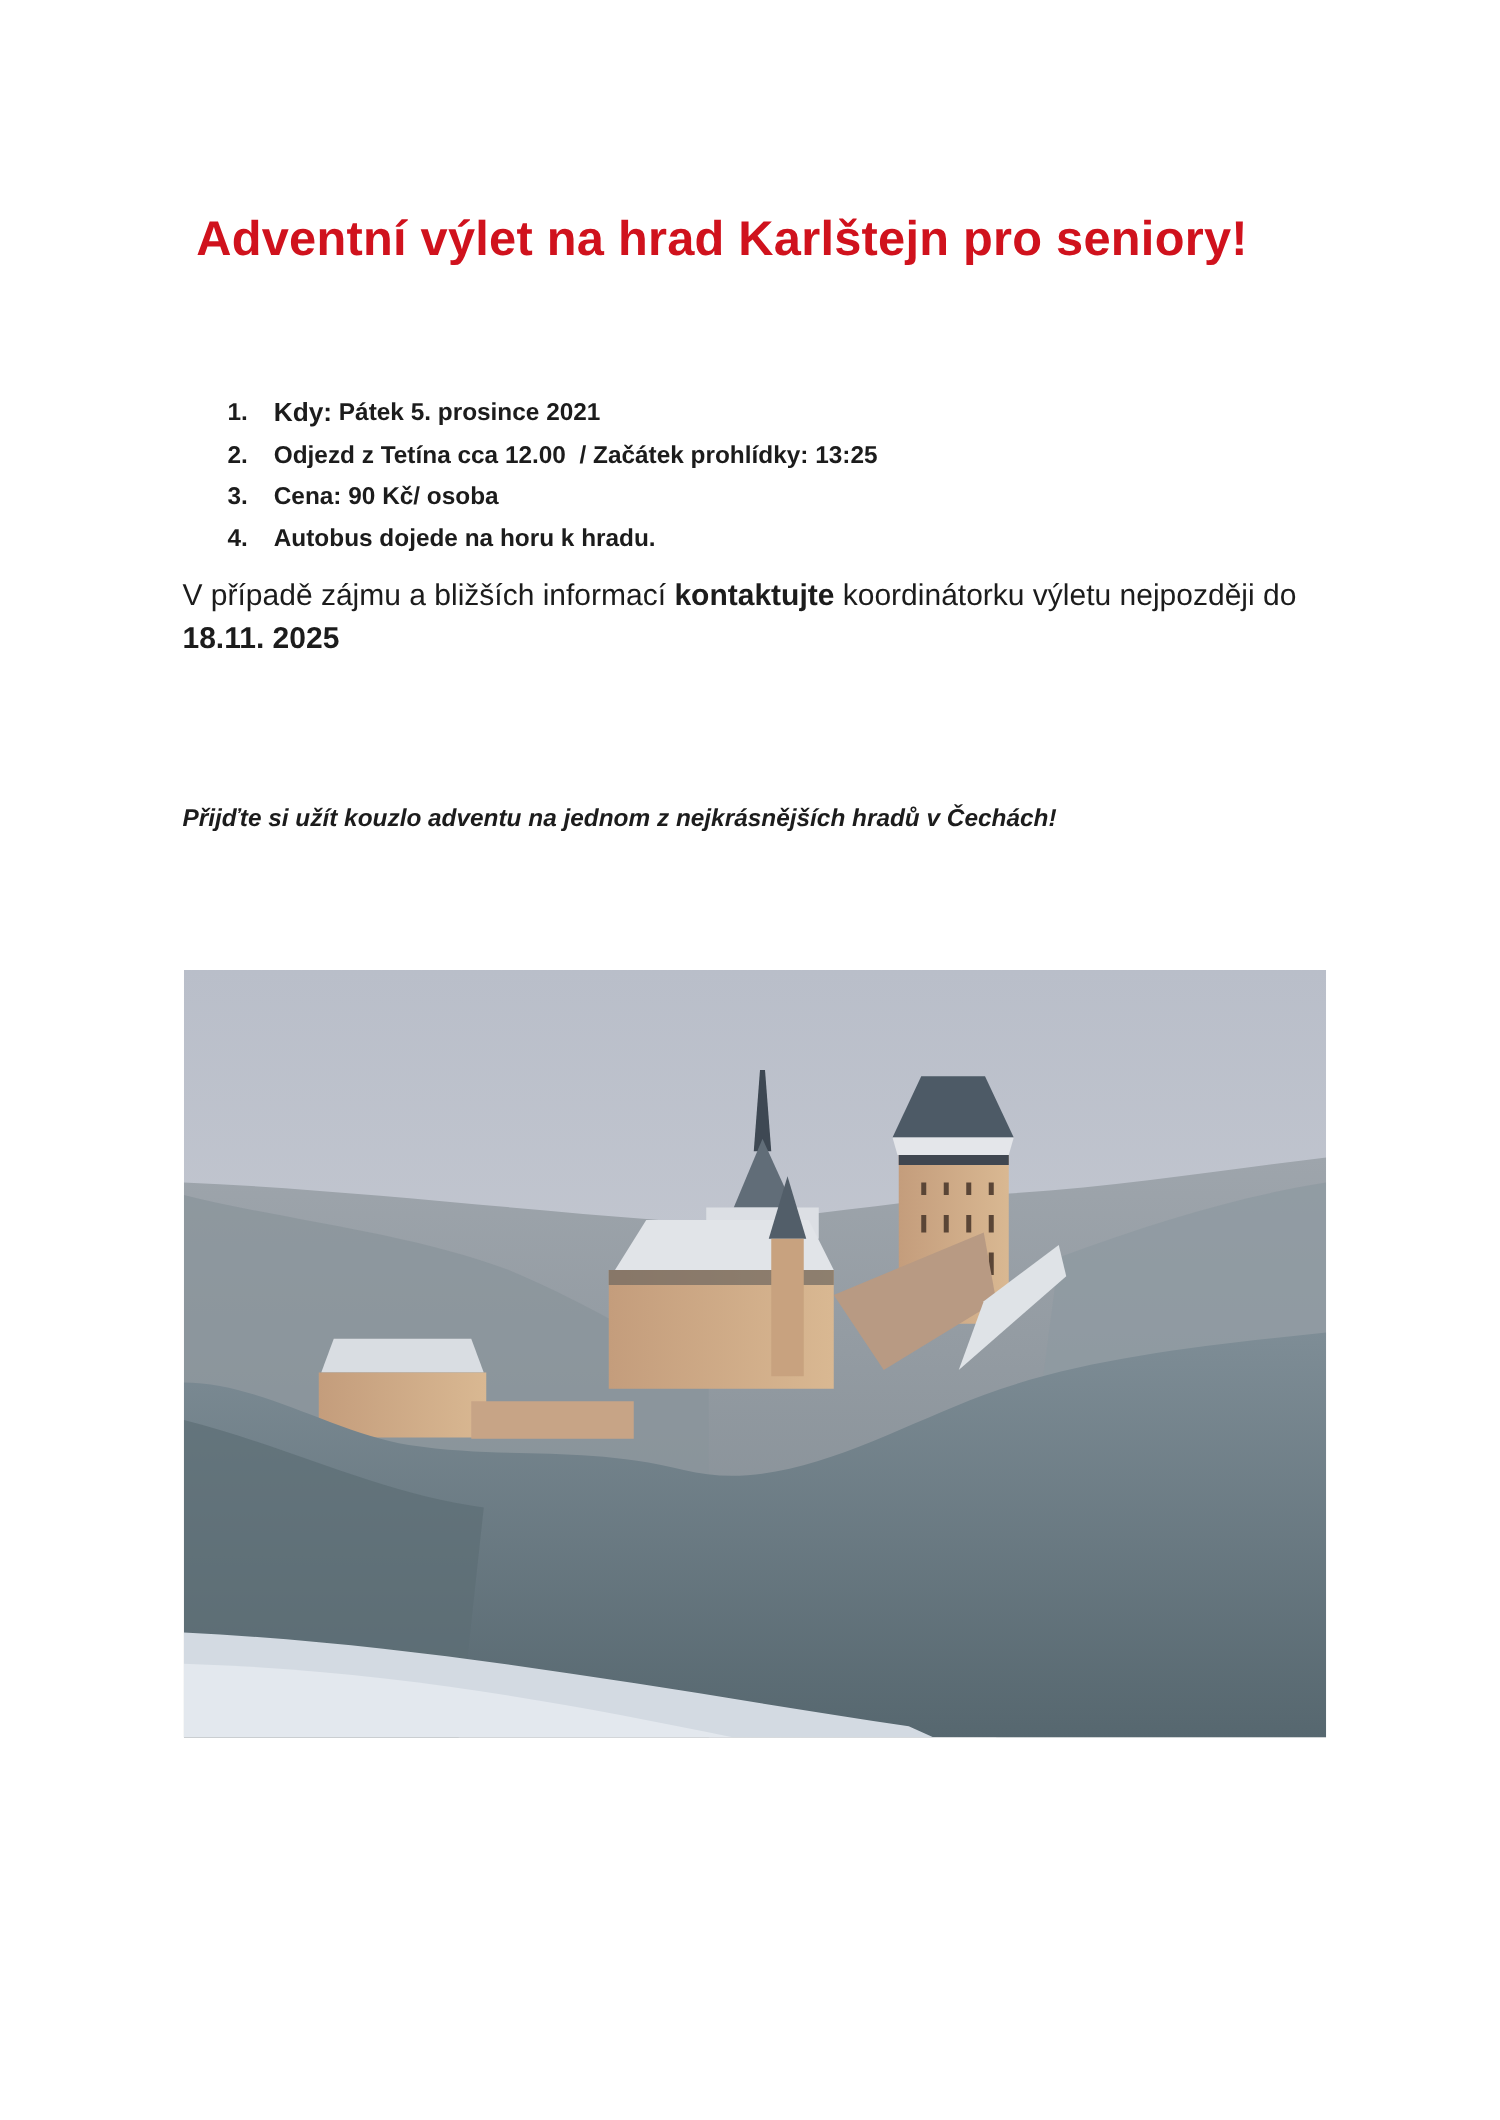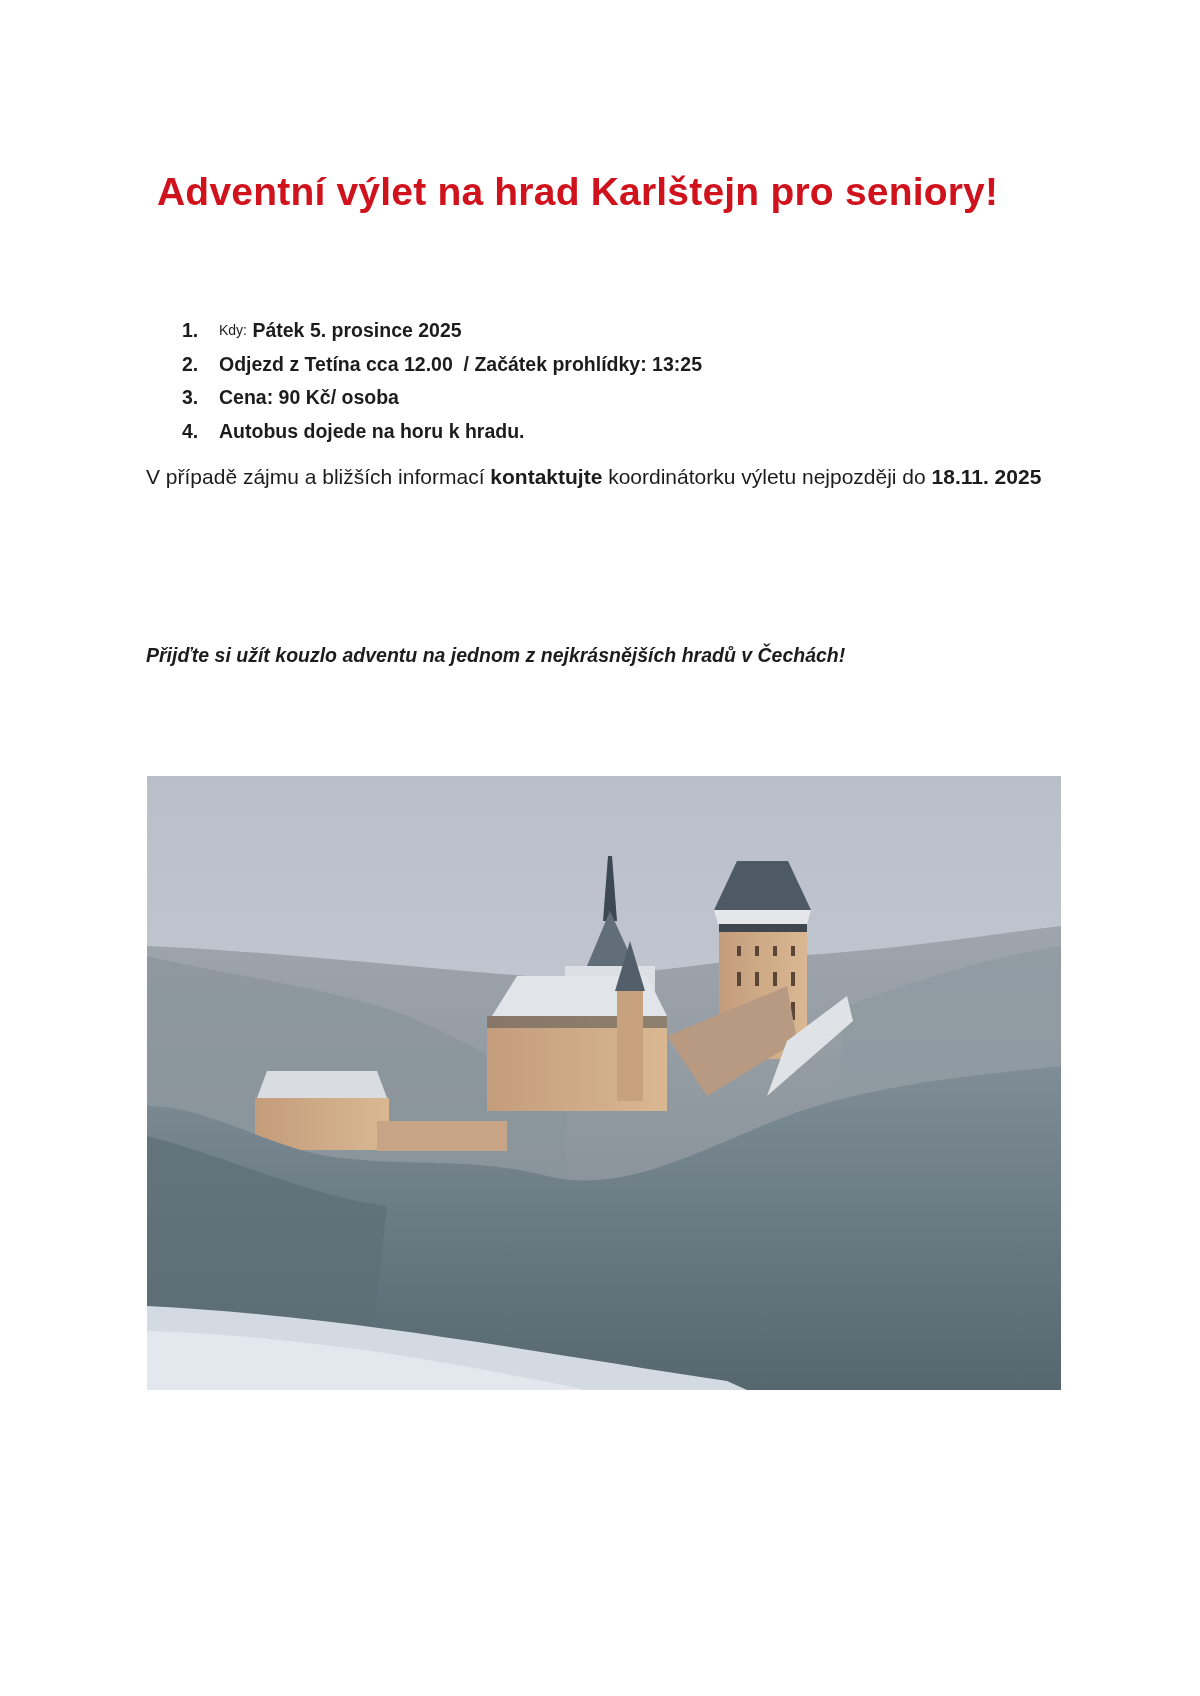--- a/index.html
+++ b/index.html
@@ -10,23 +10,23 @@
   .title { position: absolute; left: 157px; top: 144px; font-size: 39px; font-weight: bold;
            color: #d0121d; letter-spacing: 0.2px; white-space: nowrap; }
 
   .intro { position: absolute; left: 146px; top: 218px; width: 840px; font-size: 22.5px;
            font-weight: bold; line-height: 41px; color: #1c1c1c; }
 
   .list { position: absolute; left: 182px; top: 314px; margin: 0; padding: 0; list-style: none;
           font-size: 19.5px; font-weight: bold; line-height: 33.5px; color: #1c1c1c; }
   .list li { display: flex; white-space: nowrap; }
   .list .num { display: inline-block; width: 37px; }
-  .list .kdy { font-weight: normal; font-size: 14px; text-align: right; }
+  .list .kdy { font-weight: bold; font-size: 21px; text-align: right; }
 
-  .contact-note { position: absolute; left: 146px; top: 460px; width: 900px; font-size: 21px;
+  .contact-note { position: absolute; left: 146px; top: 460px; width: 900px; font-size: 24px;
                   line-height: 34px; color: #1c1c1c; }
   .contact-note b { font-weight: bold; }
 
   .phone-row { position: absolute; left: 148px; top: 543px; display: flex; align-items: center;
                font-size: 20px; font-weight: bold; color: #1c1c1c; white-space: nowrap; }
   .phone-icon { width: 26px; height: 26px; margin-right: 12px; }
 
   .closing { position: absolute; left: 146px; top: 644px; font-size: 19.5px; font-weight: bold;
              color: #1c1c1c; white-space: nowrap; font-style: italic; }
 
@@ -38,21 +38,21 @@
 
 <div class="page">
 
   <h1 class="title">Adventní výlet na hrad Karlštejn pro seniory!</h1>
 
 
   <ul class="list">
     <li>
       <span class="num">1.</span>
       <span class="kdy">Kdy:</span>
-      <span style="white-space:pre"> Pátek 5. prosince 2025</span>
+      <span style="white-space:pre"> Pátek 5. prosince 2021</span>
     </li>
     <li>
       <span class="num">2.</span>
       <span style="white-space:pre">Odjezd z Tetína cca 12.00  / Začátek prohlídky: 13:25</span>
     </li>
     <li>
       <span class="num">3.</span>
       <span>Cena: 90 Kč/ osoba</span>
     </li>
     <li>

